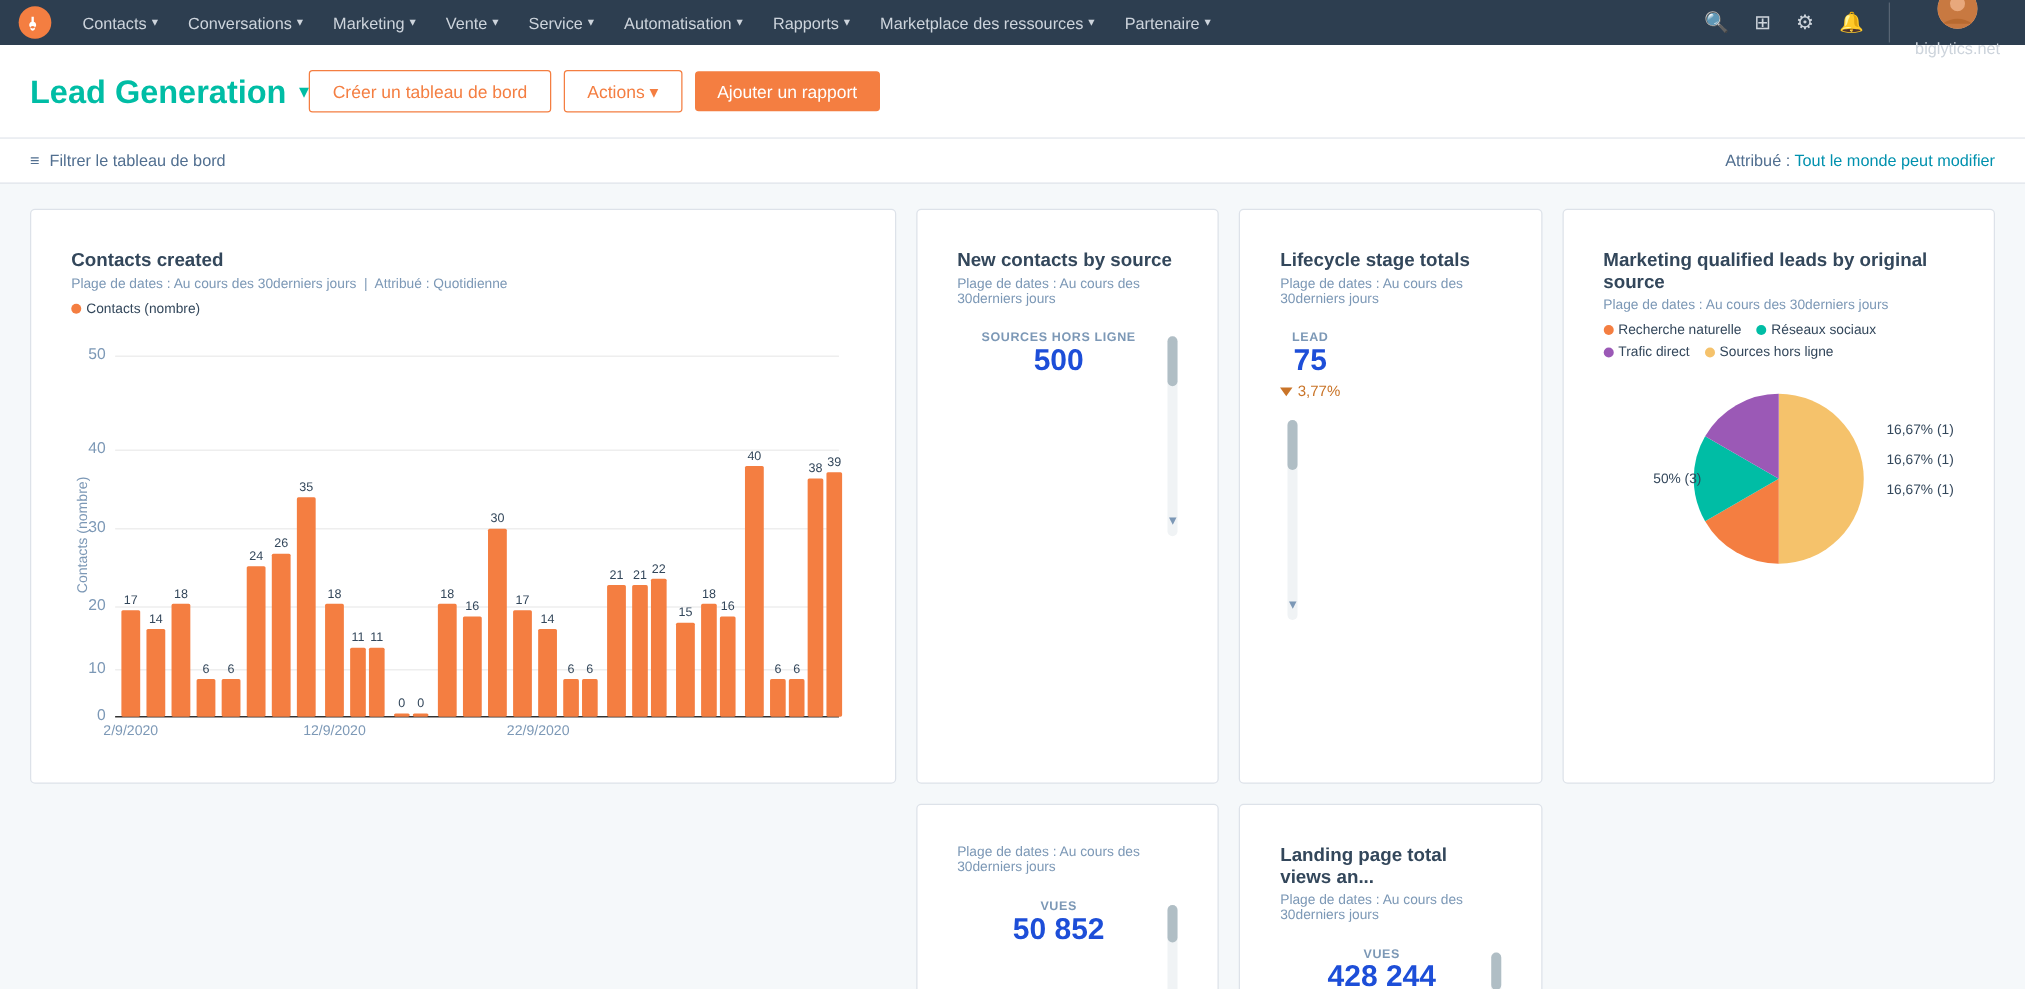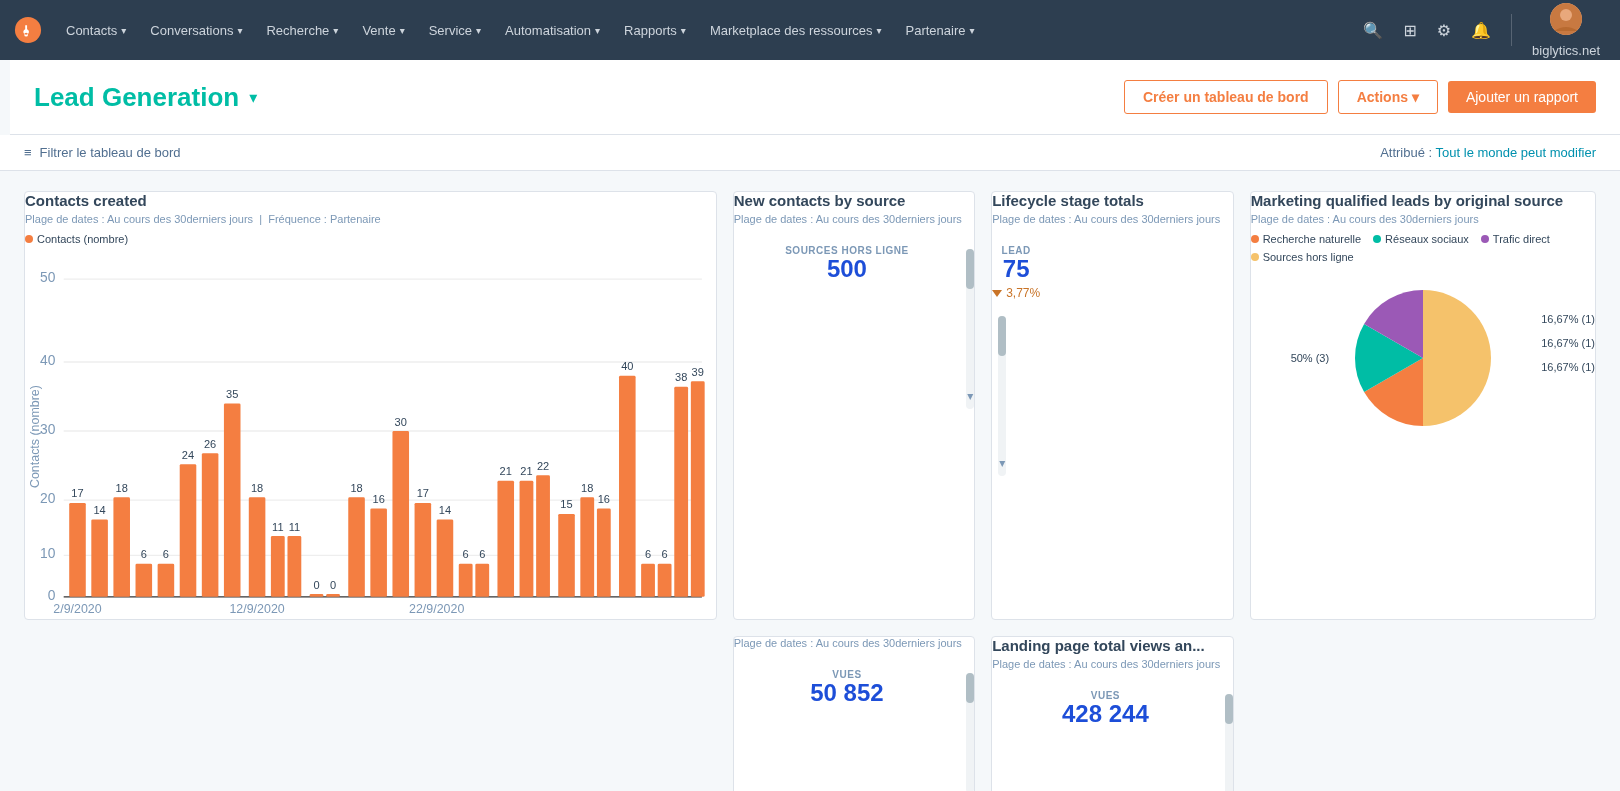--- a/index.html
+++ b/index.html
@@ -2,21 +2,21 @@
 <html><head>
   <meta charset="utf-8">
   <style>
     * { box-sizing: border-box; margin: 0; padding: 0; }
     body { font-family: 'Helvetica Neue', Arial, sans-serif; background: #f5f8fa; color: #33475b; font-size: 14px; }
 
     
     .topnav {
       background: #1a1a2e;
       background: #2d3e50;
-      height: 60px;
+      height: 36px;
       display: flex;
       align-items: center;
       padding: 0 12px;
       gap: 4px;
       position: relative;
     }
     .topnav-logo {
       width: 32px; height: 32px; margin-right: 8px;
       display: flex; align-items: center; justify-content: center;
     }
@@ -47,30 +47,29 @@
     }
     .nav-username { color: #cdd4dc; font-size: 13px; }
 
     
     .page-header {
       background: #fff;
       padding: 20px 24px;
       border-bottom: 1px solid #dde2e9;
       display: flex;
       align-items: center;
-      justify-content: space-between;
-      margin-left: 10px;
+      justify-content: flex-start;
     }
     .page-title-wrap { display: flex; align-items: center; gap: 10px; }
     .page-title { font-size: 26px; font-weight: 600; color: #00bda5; }
     .page-title-chevron { color: #00bda5; font-size: 16px; cursor: pointer; }
     .header-actions { display: flex; gap: 10px; align-items: center; }
     .btn-outline {
       padding: 8px 18px; border: 1.5px solid #f47e41; color: #f47e41; background: #fff;
-      border-radius: 3px; cursor: pointer; font-size: 14px; font-weight: 700;
+      border-radius: 3px; cursor: pointer; font-size: 14px; font-weight: 400;
     }
     .btn-primary {
       padding: 8px 18px; border: none; background: #f47e41; color: #fff;
       border-radius: 3px; cursor: pointer; font-size: 14px; font-weight: 500;
     }
 
     
     .filter-bar {
       background: #fff;
       padding: 10px 24px;
@@ -81,21 +80,21 @@
     .filter-right { font-size: 13px; color: #516f90; }
     .filter-right a { color: #0091ae; text-decoration: none; }
 
     
     .main-content { padding: 20px 24px; }
 
     .card {
       background: #fff;
       border: 1px solid #dde2e9;
       border-radius: 4px;
-      padding: 0;
+      padding: 32px;
       position: relative;
     }
     .card-title { font-size: 15px; font-weight: 600; color: #33475b; margin-bottom: 4px; }
     .card-subtitle { font-size: 11px; color: #7c98b6; margin-bottom: 8px; }
     .card-subtitle span { color: #7c98b6; }
 
     
     .metric-label { font-size: 10px; font-weight: 600; color: #7c98b6; letter-spacing: 0.5px; text-align: center; text-transform: uppercase; margin-top: 12px; }
     .metric-value { font-size: 24px; font-weight: 700; color: #1d4ed8; text-align: center; line-height: 1.1; }
     .metric-change { display: flex; align-items: center; justify-content: center; gap: 4px; font-size: 12px; color: #33475b; margin-top: 4px; }
@@ -120,21 +119,21 @@
 
   <div class="nav-item">
     <span>Contacts</span>
     <span class="nav-chevron">▾</span>
   </div>
   <div class="nav-item">
     <span>Conversations</span>
     <span class="nav-chevron">▾</span>
   </div>
   <div class="nav-item">
-    <span>Recherche</span>
+    <span>Marketing</span>
     <span class="nav-chevron">▾</span>
   </div>
   <div class="nav-item">
     <span>Vente</span>
     <span class="nav-chevron">▾</span>
   </div>
   <div class="nav-item">
     <span>Service</span>
     <span class="nav-chevron">▾</span>
   </div>
@@ -204,21 +203,21 @@
 
 <div class="main-content">
 
   <div style="display:grid; grid-template-columns: 2fr 0.7fr 0.7fr 1fr; gap:16px;">
 
     <div class="card">
       <div class="card-title">Contacts created</div>
       <div class="card-subtitle">
         <span>Plage de dates : Au cours des 30derniers jours</span>
         &nbsp;|&nbsp;
-        <span>Fréquence : Partenaire</span>
+        <span>Attribué : Quotidienne</span>
       </div>
       <div class="legend">
         <div class="legend-item">
           <div class="legend-dot" style="background:#f47e41;"></div>
           <span>Contacts (nombre)</span>
         </div>
       </div>
       
       <svg viewBox="0 0 500 260" width="100%" style="margin-top:4px;">
 

